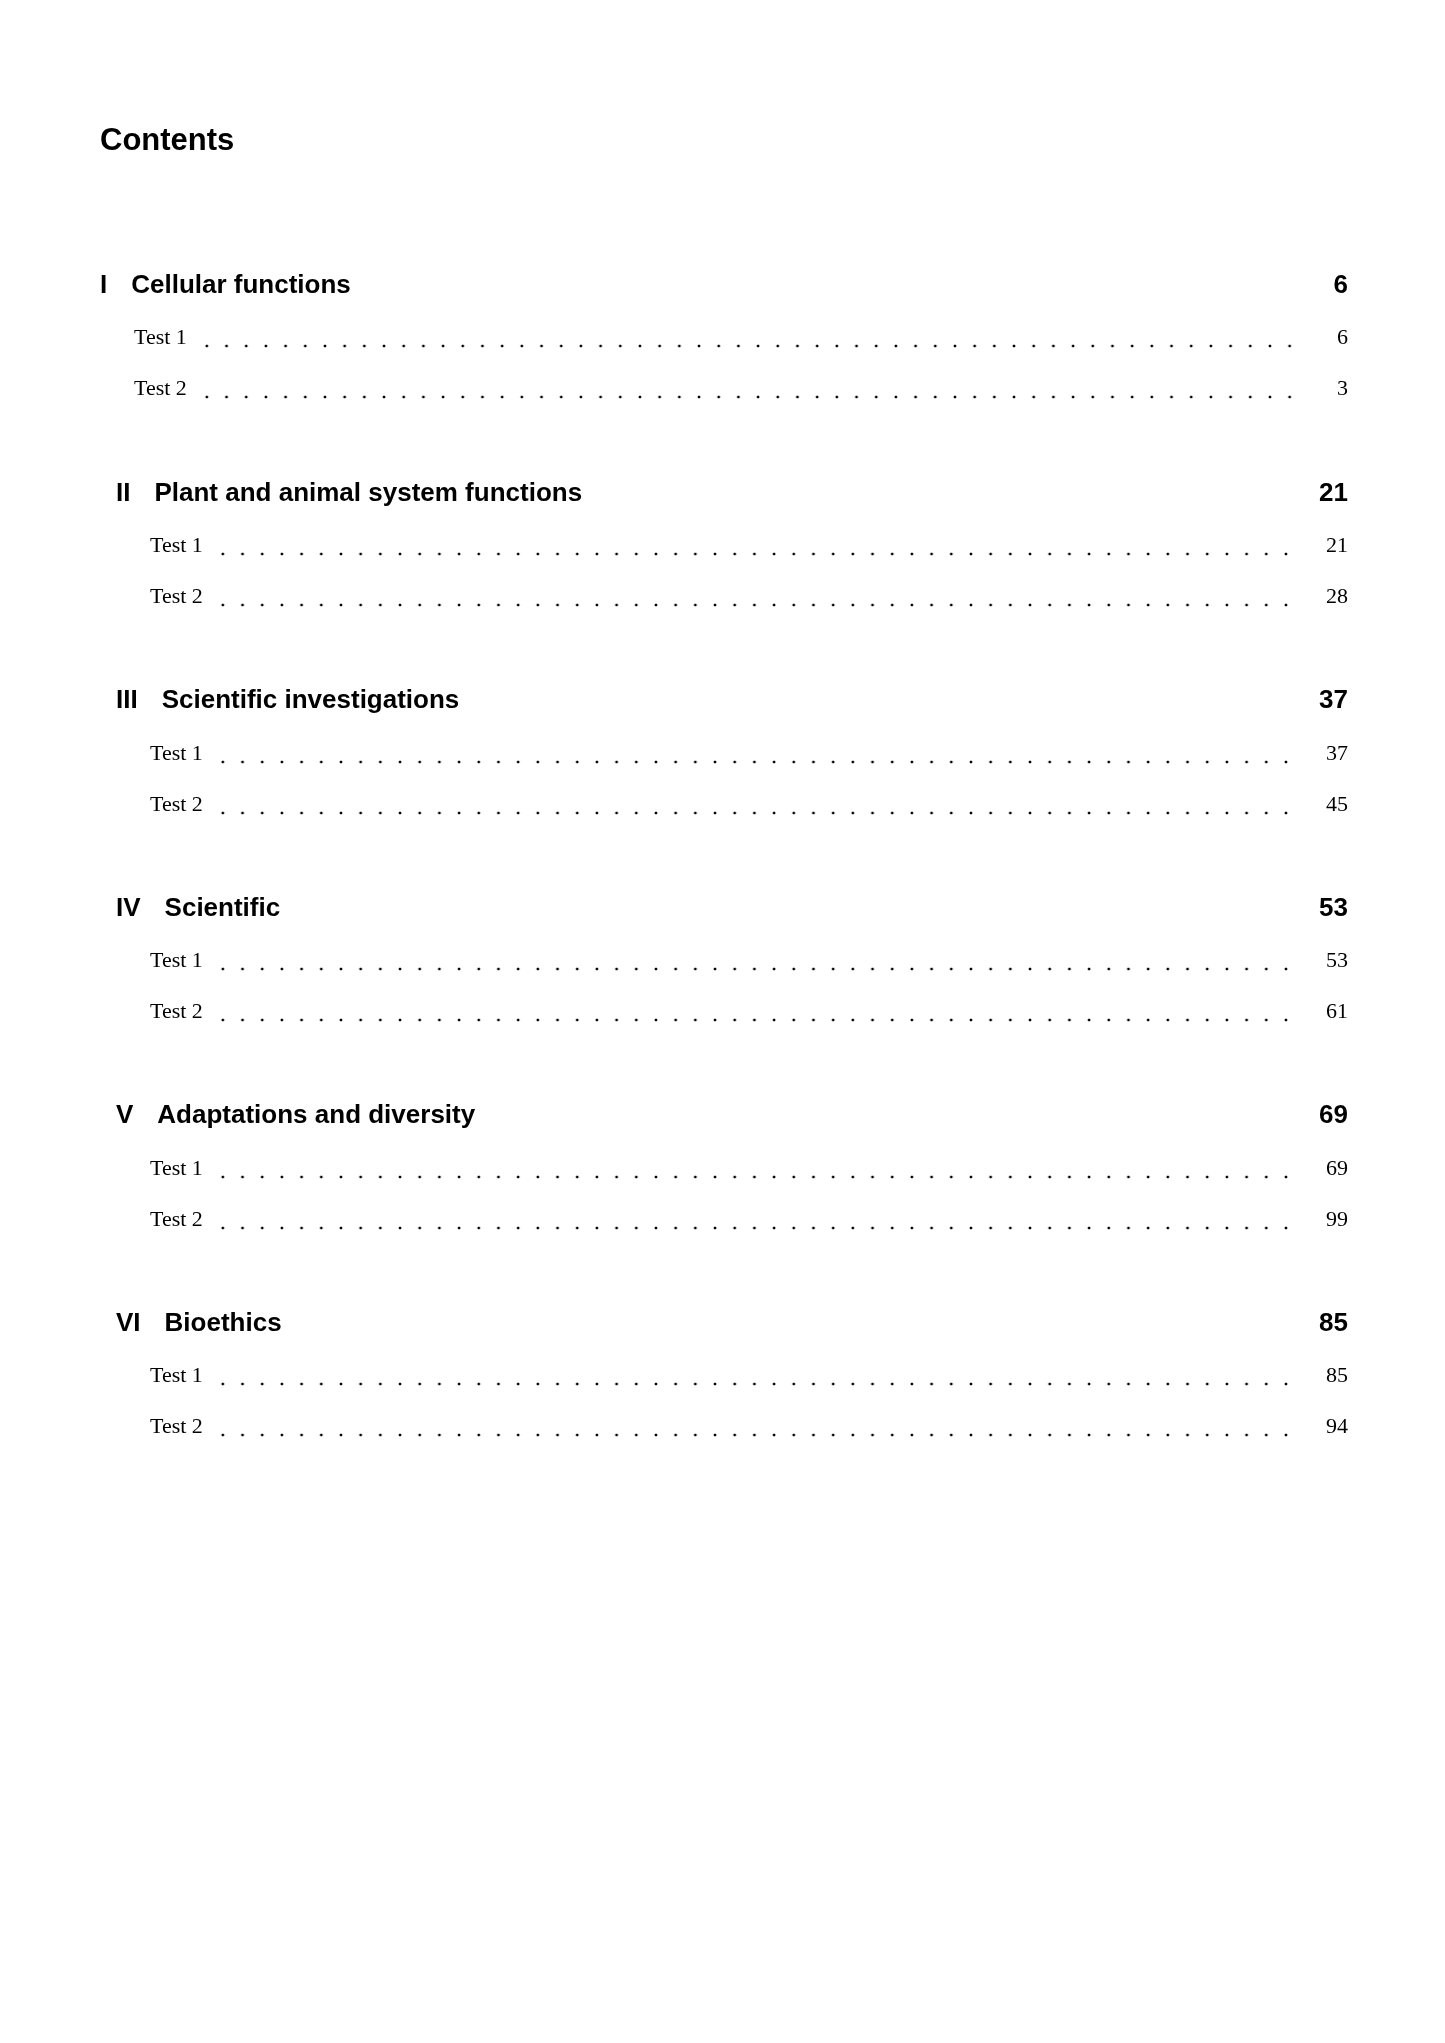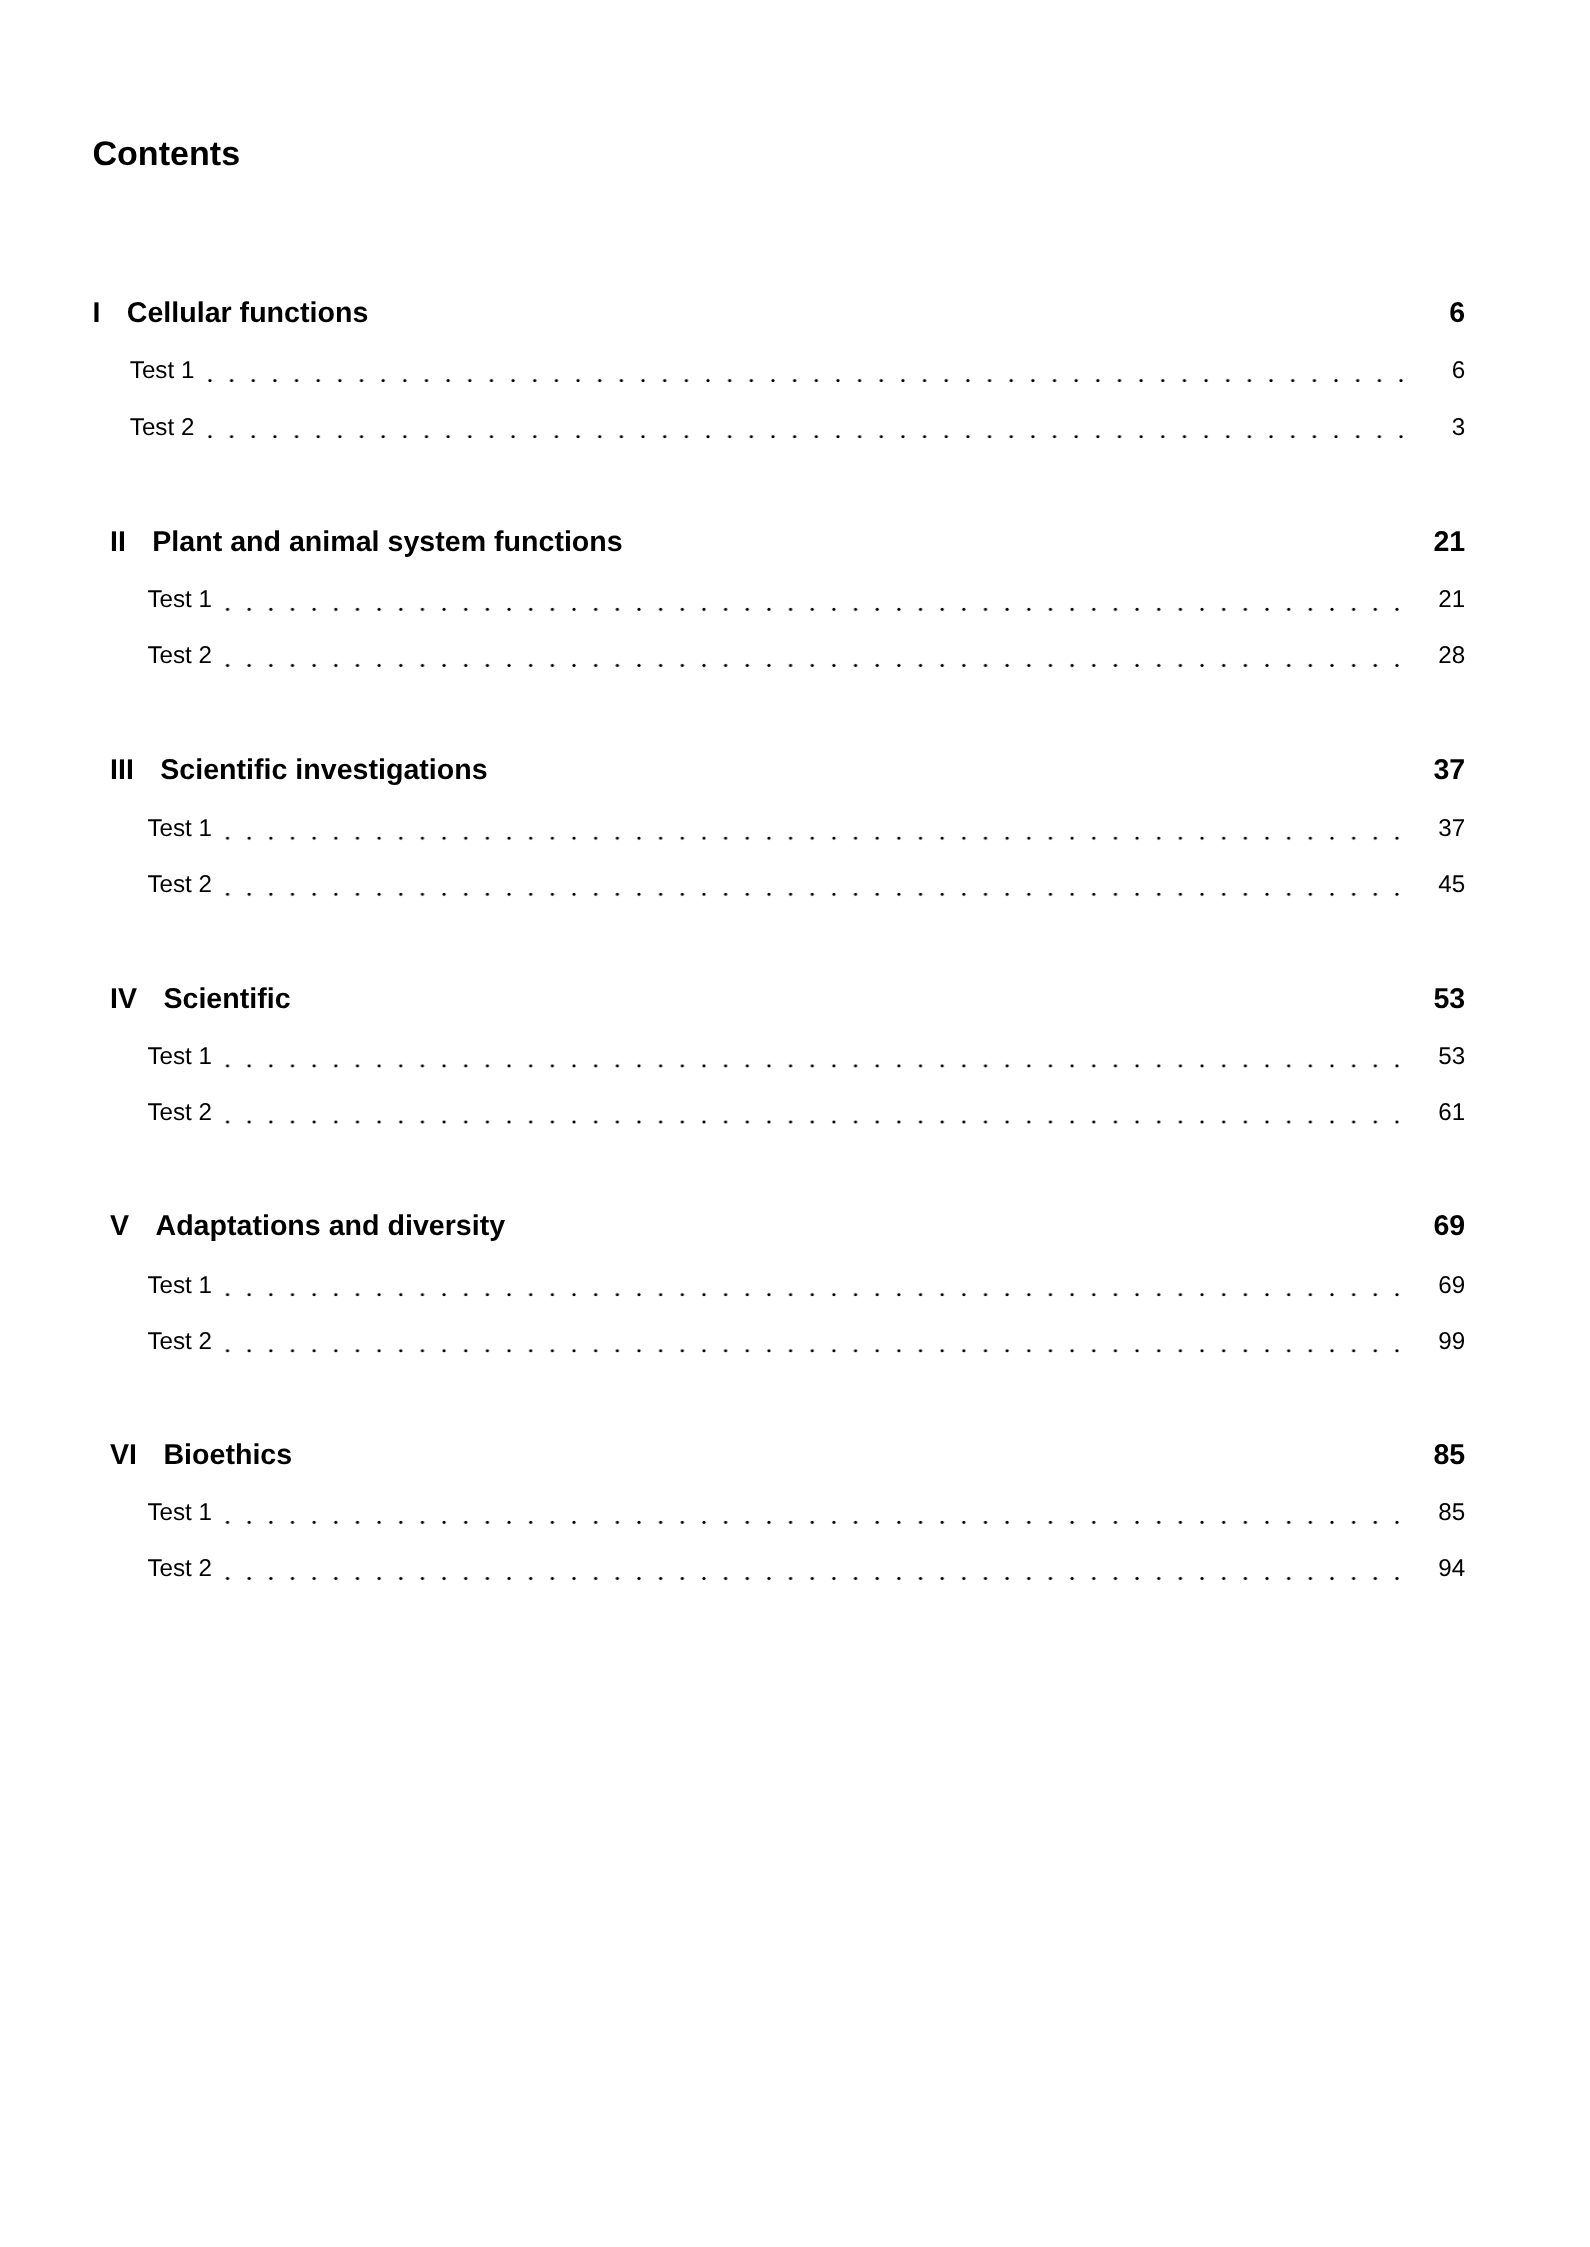--- a/index.html
+++ b/index.html
@@ -10,21 +10,21 @@
     body {
       width: 1445px;
       height: 2043px;
       position: relative;
       overflow: hidden;
       font-family: "Liberation Sans", "DejaVu Sans", sans-serif;
       color: #000000;
     }
     .page {
       position: absolute;
-      left: 84px;
+      left: 100px;
       top: 120px;
       width: 1248px; 
     }
     .toc-title {
       font-weight: bold;
       font-size: 31px;
       line-height: 40px;
       height: 40px;
       margin: 0;
       white-space: nowrap;
@@ -58,20 +58,21 @@
     }
     .entry-row {
       position: relative;
       display: flex;
       align-items: flex-end;
       height: 40px;
       line-height: 40px;
       font-size: 22px;
       white-space: nowrap;
       padding-left: 34px; 
+      font-family: Liberation Serif, serif;
     }
     .entry-row.first {
       margin-top: 13.4px;
     }
     .entry-row.second {
       margin-top: 11px;
     }
     .entry-label {
       position: relative;
       z-index: 2;

